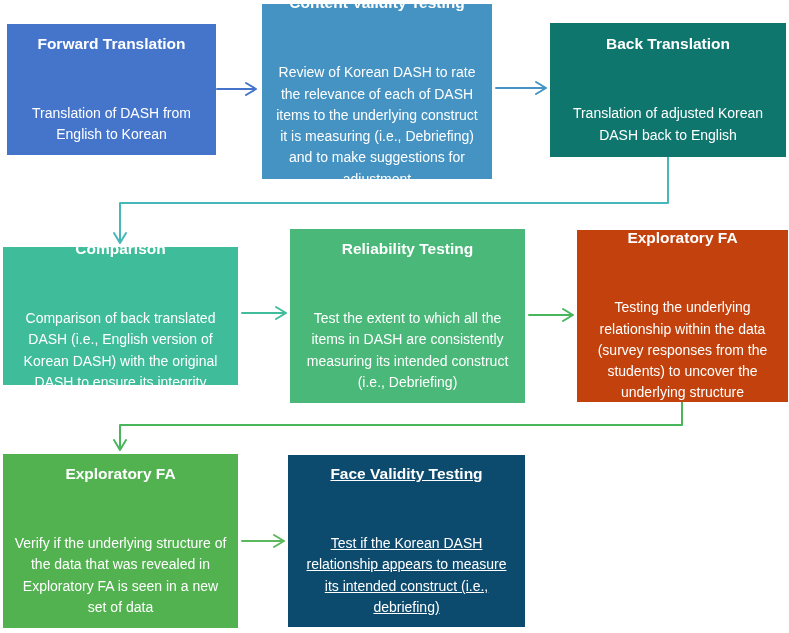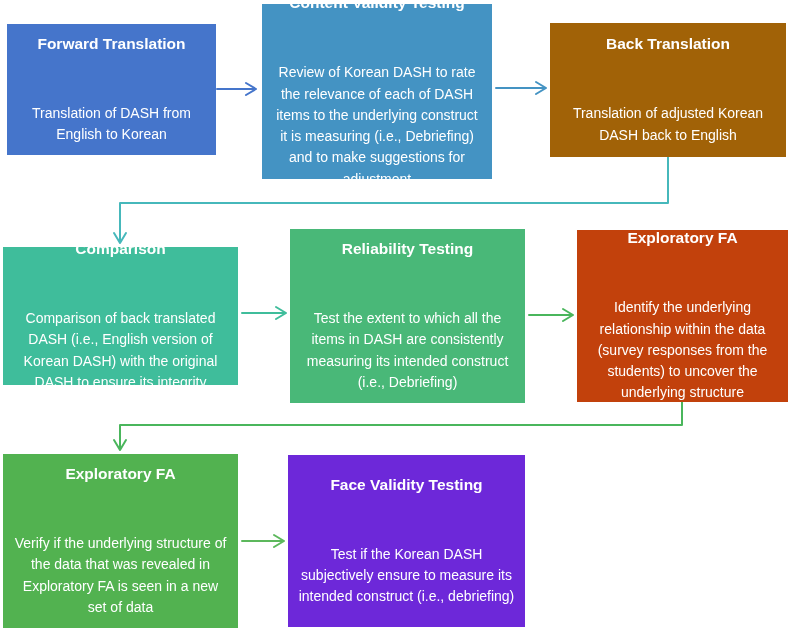--- a/index.html
+++ b/index.html
@@ -94,43 +94,43 @@
   <div class="step pos-forward" style="background: rgb(69, 117, 203);">
     <div class="step-title">Forward Translation</div>
     <div class="step-body">Translation of DASH from English to Korean</div>
   </div>
 
   <div class="step pos-content" style="background: rgb(68, 147, 195);">
     <div class="step-title">Content Validity Testing</div>
     <div class="step-body">Review of Korean DASH to rate the relevance of each of DASH items to the underlying construct it is measuring (i.e., Debriefing) and to make suggestions for adjustment</div>
   </div>
 
-  <div class="step pos-back" style="background: #a16207; justify-content: center;">
+  <div class="step pos-back" style="background: #0f766e; justify-content: center;">
     <div class="step-title">Back Translation</div>
     <div class="step-body">Translation of adjusted Korean DASH back to English</div>
   </div>
 
   <div class="step pos-comparison" style="background: rgb(63, 189, 155);">
     <div class="step-title">Comparison</div>
     <div class="step-body">Comparison of back translated DASH (i.e., English version of Korean DASH) with the original DASH to ensure its integrity</div>
   </div>
 
   <div class="step pos-reliability" style="background: rgb(73, 184, 120);">
     <div class="step-title">Reliability Testing</div>
     <div class="step-body">Test the extent to which all the items in DASH are consistently measuring  its intended construct (i.e., Debriefing)</div>
   </div>
 
   <div class="step pos-exploratory" style="background: #c2410c;">
     <div class="step-title">Exploratory FA</div>
-    <div class="step-body">Identify the underlying relationship within the data (survey responses from the students) to uncover the underlying structure</div>
+    <div class="step-body">Testing the underlying relationship within the data (survey responses from the students) to uncover the underlying structure</div>
   </div>
 
   <div class="step pos-confirmatory" style="background: rgb(82, 178, 80);">
     <div class="step-title">Exploratory FA</div>
     <div class="step-body">Verify if the underlying structure of the data that was revealed in Exploratory FA is seen in a new set of data</div>
   </div>
 
-  <div class="step pos-face" style="background: #6d28d9;">
+  <div class="step pos-face" style="background: #0c4a6e; text-decoration: underline;">
     <div class="step-title">Face Validity Testing</div>
-    <div class="step-body">Test if the Korean DASH subjectively ensure to measure its intended construct (i.e., debriefing)</div>
+    <div class="step-body">Test if the Korean DASH relationship appears to measure its intended construct (i.e., debriefing)</div>
   </div>
 
 </div>
 
 </body></html>

